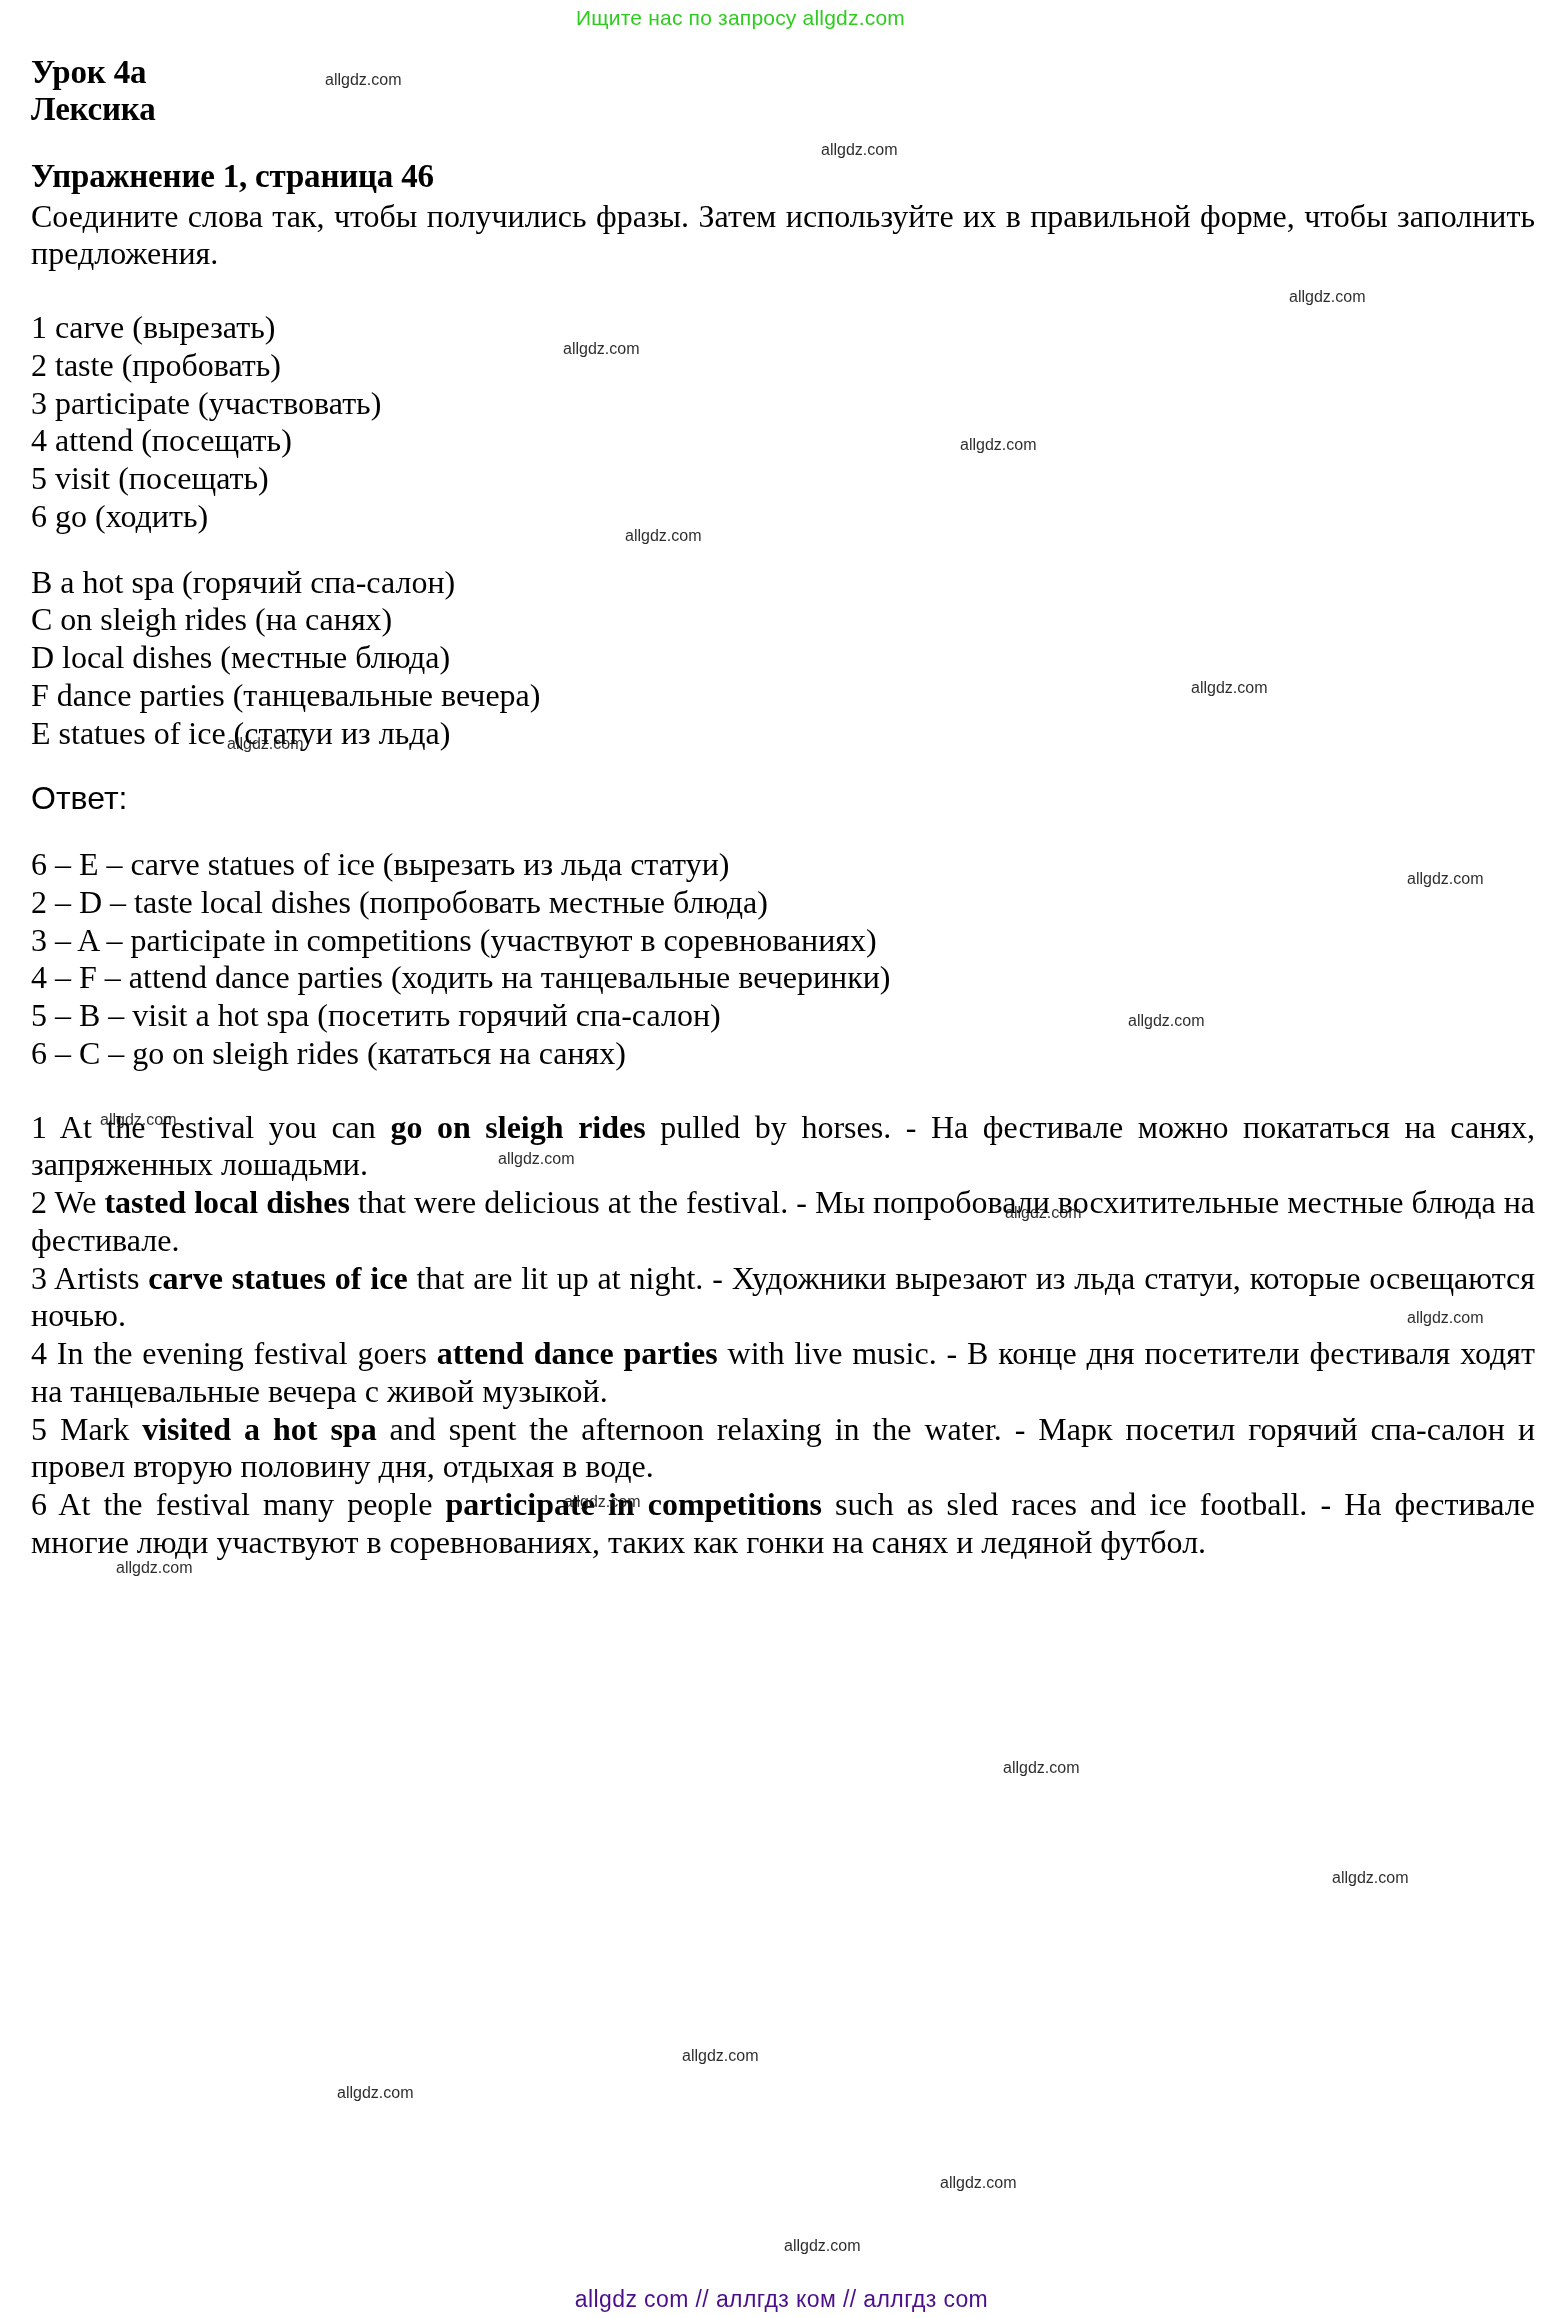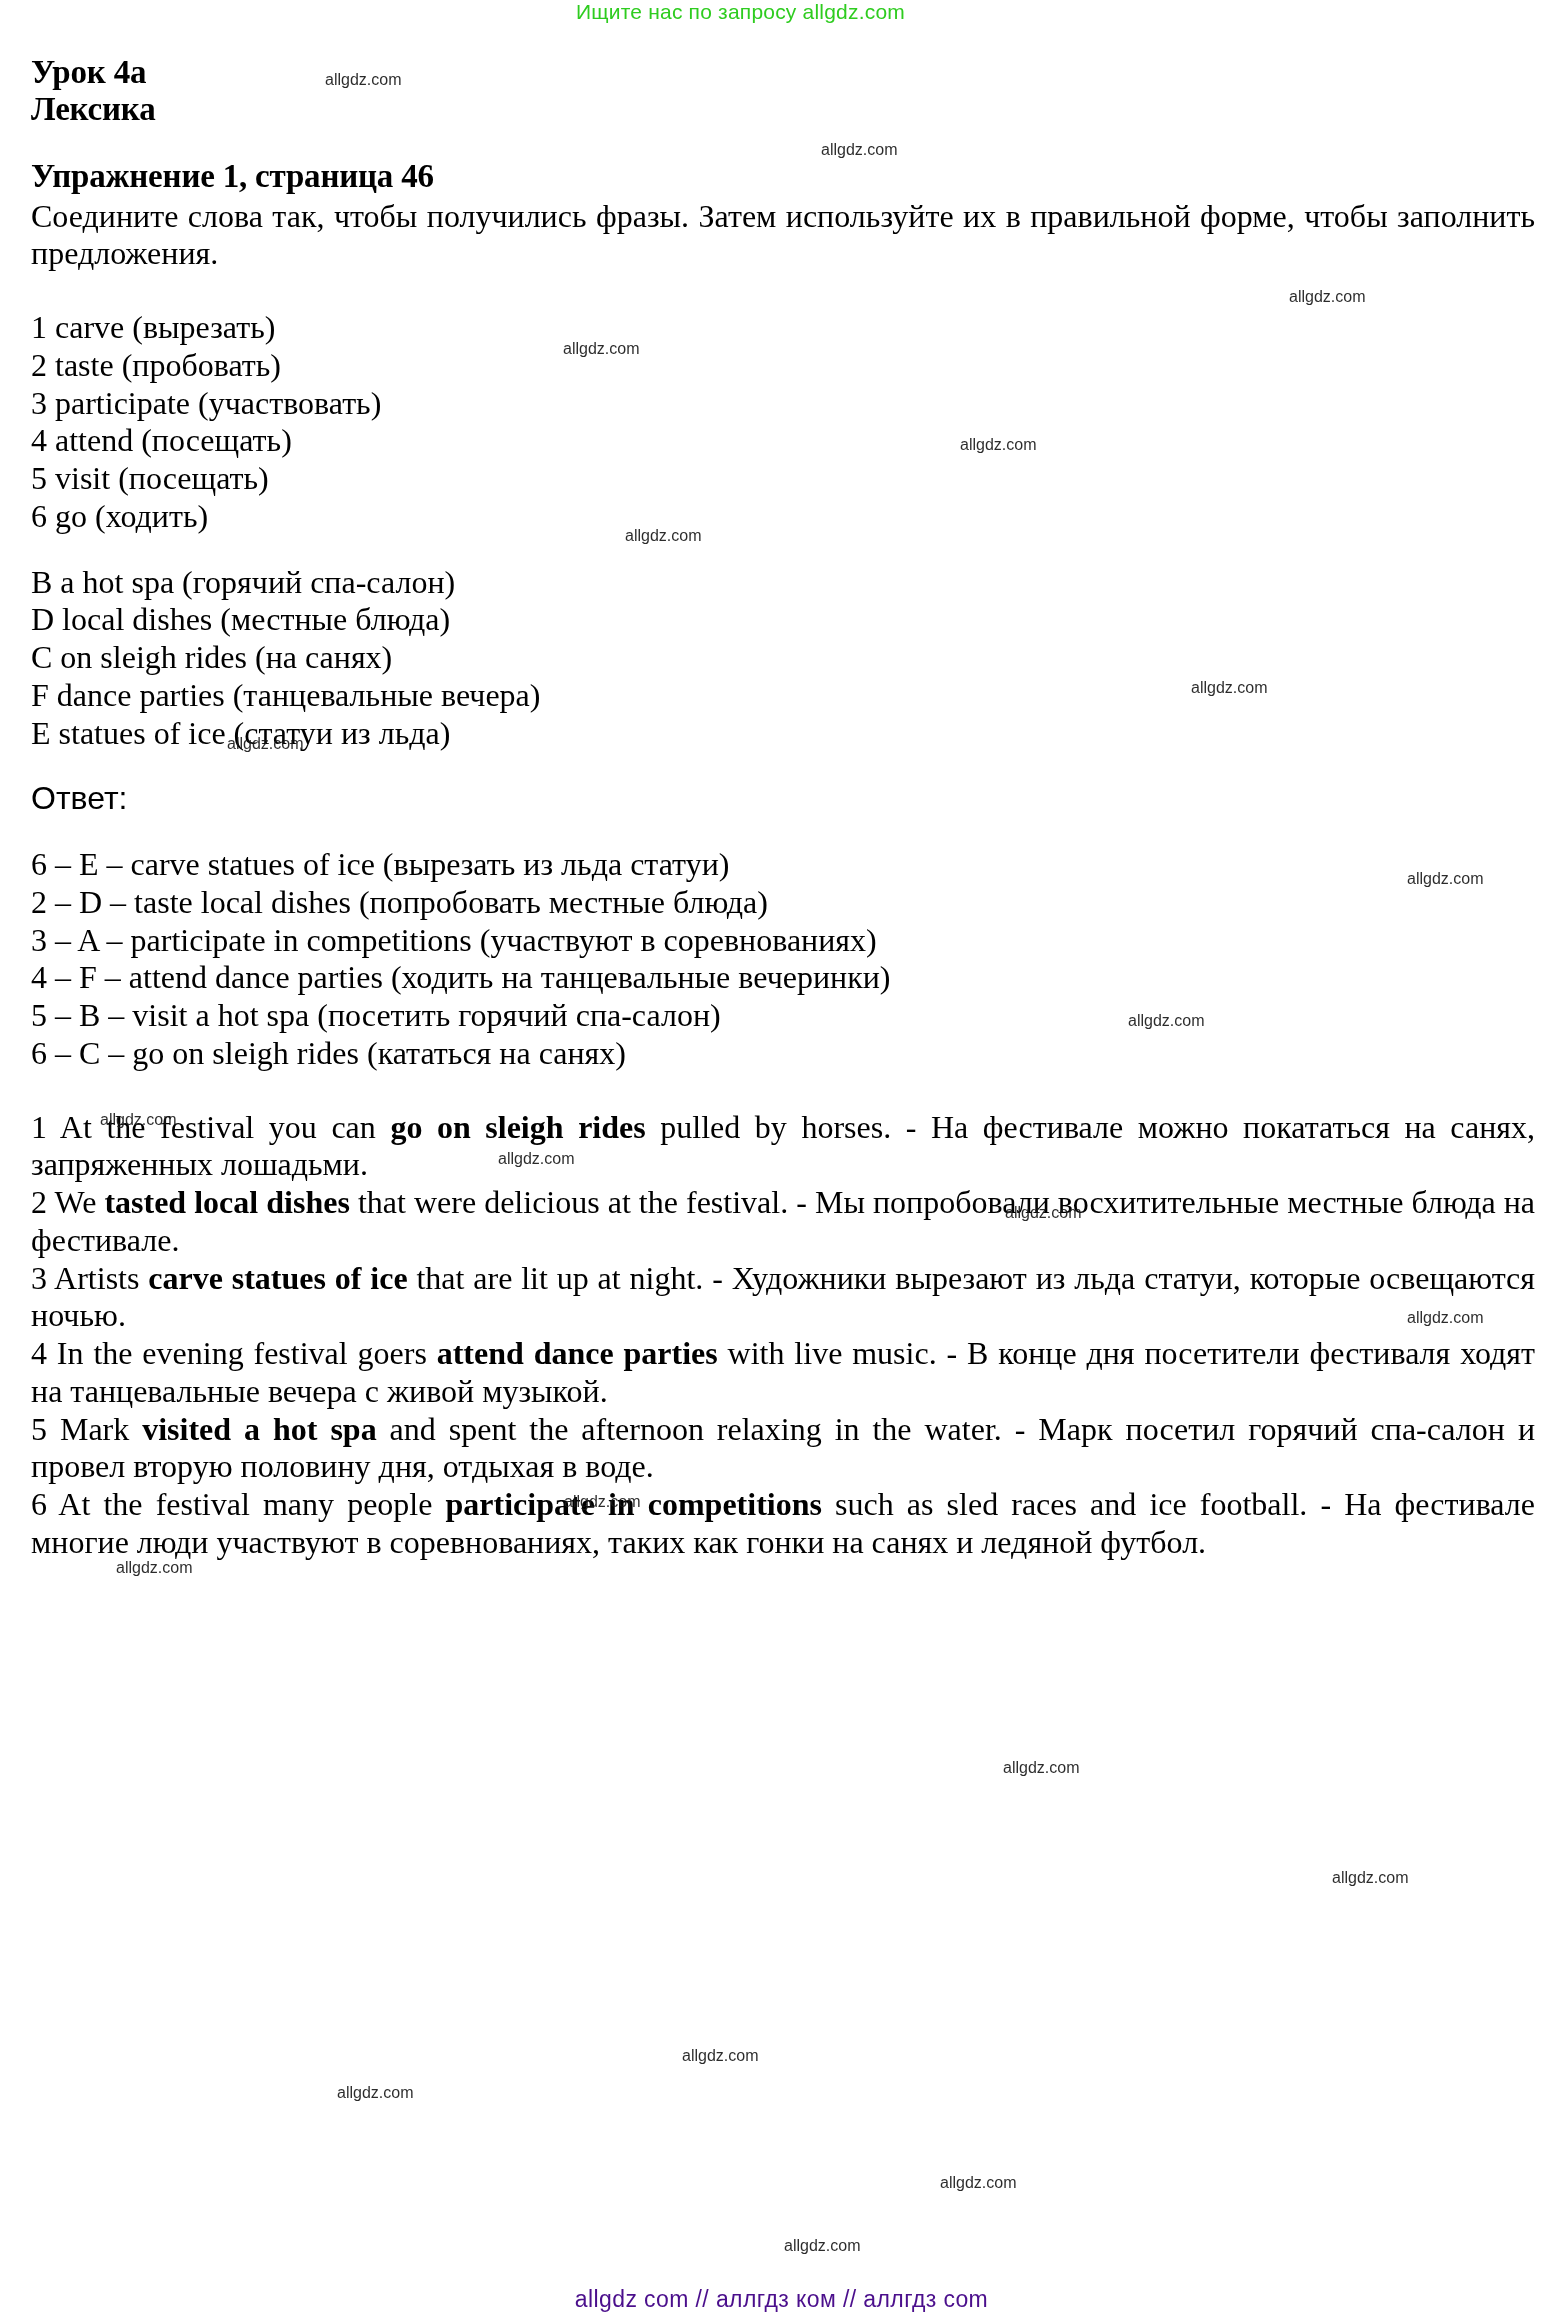--- a/index.html
+++ b/index.html
@@ -18,21 +18,21 @@
   }
 
   
   .top-banner {
     position: absolute;
     top: 0;
     left: 0;
     width: 1481px;
     height: 30px;
     display: flex;
-    align-items: flex-start;
+    align-items: flex-end;
     justify-content: center;
   }
   .top-banner .banner-text {
     font-family: "Liberation Sans", "DejaVu Sans", sans-serif;
     font-size: 21px;
     font-weight: 400;
     color: #2ecc1f;
     letter-spacing: 0.2px;
     white-space: nowrap;
   }
@@ -161,22 +161,22 @@
       <div class="line">3 participate (участвовать)</div>
       <div class="line">4 attend (посещать)</div>
       <div class="line">5 visit (посещать)</div>
       <div class="line">6 go (ходить)</div>
     </div>
 
     <div class="block-gap-md"></div>
 
     <div>
       <div class="line">B a hot spa (горячий спа-салон)</div>
+      <div class="line">C on sleigh rides (на санях)</div>
       <div class="line">D local dishes (местные блюда)</div>
-      <div class="line">C on sleigh rides (на санях)</div>
       <div class="line">F dance parties (танцевальные вечера)</div>
       <div class="line">E statues of ice (статуи из льда)</div>
     </div>
 
     <div class="block-gap-md"></div>
 
     <div class="answer-label">Ответ:</div>
 
     <div class="block-gap-md"></div>
 

